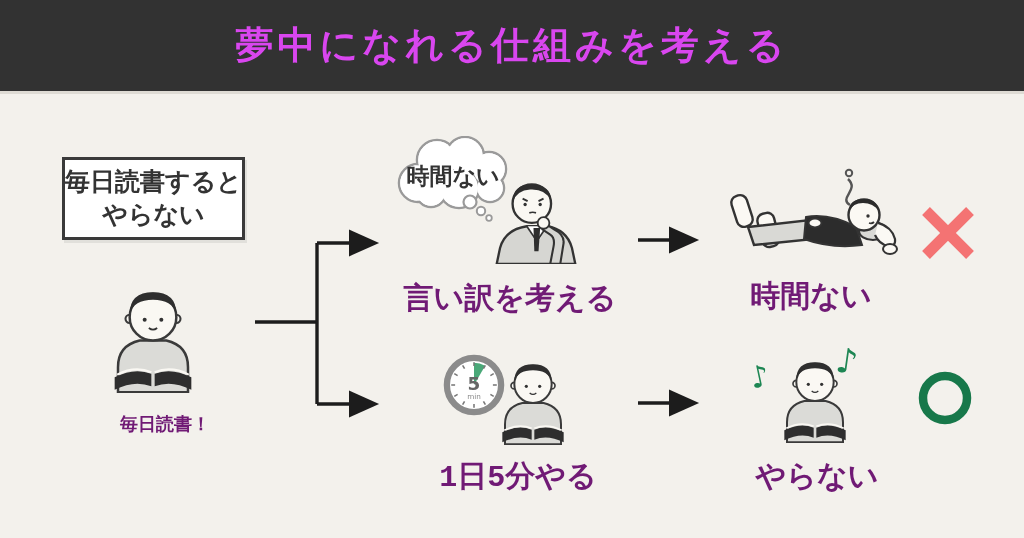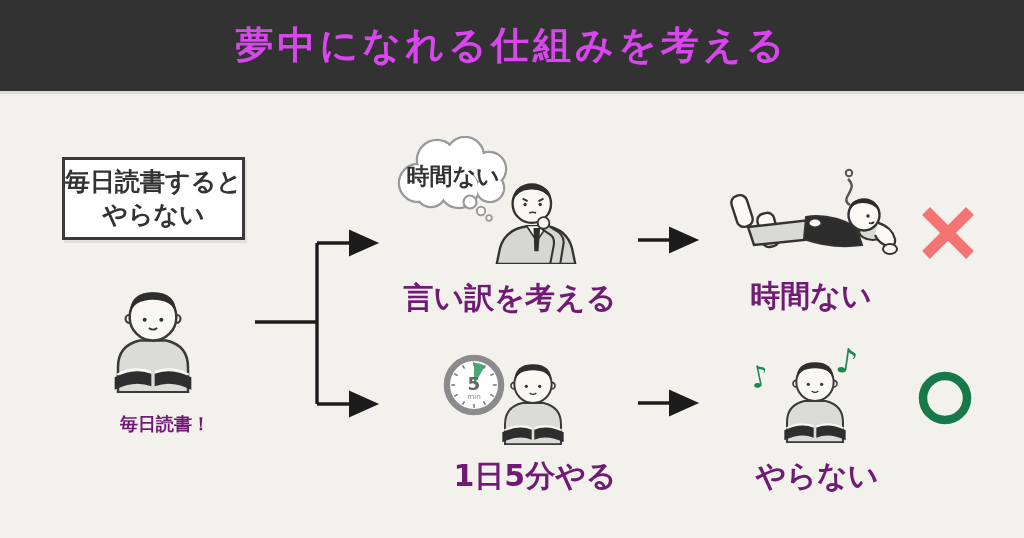--- a/index.html
+++ b/index.html
@@ -25,21 +25,21 @@
     box-shadow:2px 3px 0 rgba(0,0,0,0.07);
     margin-top:18px;
   }
   .label{
     position:absolute;font-weight:700;color:#701a75;text-align:center;white-space:nowrap;
   }
   .root-label{left:45px;top:412px;width:240px;font-size:18px;}
   .step-label{font-size:30px;}
   .lbl-excuse{left:360px;top:278px;width:300px;}
   .lbl-dont{left:661px;top:276px;width:300px;}
-  .lbl-5min{left:385px;top:456px;width:300px;}
+  .lbl-5min{left:368px;top:456px;width:300px;font-family:Liberation Mono, monospace;}
   .lbl-continue{left:667px;top:456px;width:300px;}
   .abs{position:absolute;}
   .note{
     position:absolute;color:#1d8653;font-weight:700;
     font-family:"DejaVu Sans",sans-serif;line-height:1;
   }
   .note-left{left:750px;top:362px;font-size:30px;transform:rotate(-12deg);}
   .note-right{left:836px;top:344px;font-size:34px;transform:rotate(8deg);}
   svg{display:block;}
 </style>

